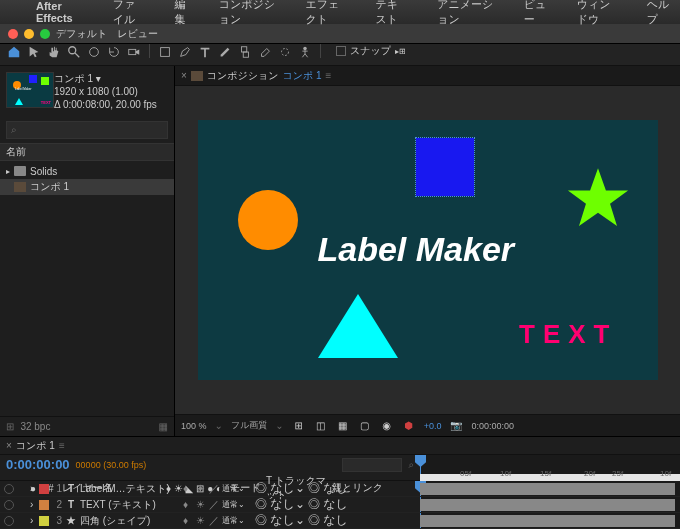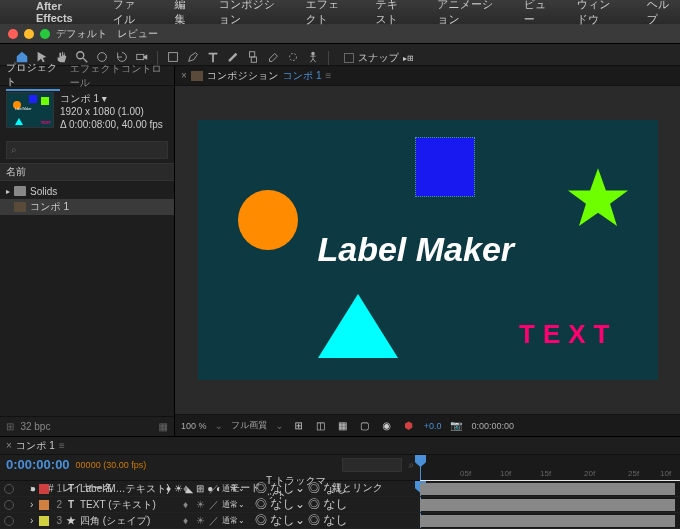--- a/index.html
+++ b/index.html
@@ -7,33 +7,33 @@
 .mac-menubar{height:24px;background:linear-gradient(#3a3a3a,#2a2a2a);display:flex;align-items:center;padding:0 8px;gap:28px}
 .mac-menubar .apple{font-size:12px}
 .mac-menubar .app-name{font-weight:bold}
 .mac-menubar span{font-size:11px;cursor:default}
 .title-bar{height:20px;background:#3a3a3a;display:flex;align-items:center;padding:0 8px;gap:6px;border-bottom:1px solid #000}
 .traffic{display:flex;gap:6px}
 .traffic div{width:10px;height:10px;border-radius:50%}
 .tr-red{background:#ff5f56}.tr-yel{background:#ffbd2e}.tr-grn{background:#27c93f}
 .title-text{margin-left:auto;margin-right:auto;color:#888;font-size:10px}
 .rt-labels{display:flex;gap:10px;color:#888}
-.toolbar{height:22px;background:#232323;display:flex;align-items:flex-end;padding:0 14px;gap:4px;border-bottom:1px solid #111}
+.toolbar{height:22px;background:#232323;display:flex;align-items:flex-start;padding:0 6px;gap:4px;border-bottom:1px solid #111}
 .tool{width:16px;height:16px;display:flex;align-items:center;justify-content:center;color:#aaa;cursor:pointer}
 .tool svg{width:14px;height:14px;fill:#aaa}
 .tool.home svg{fill:#4a90d9}
 .divider{width:1px;height:14px;background:#444;margin:0 3px}
 .snap-box{display:flex;align-items:center;gap:4px;margin-left:8px}
 .snap-check{width:10px;height:10px;border:1px solid #666}
 .main{display:flex;height:370px}
 .left-panel{width:175px;background:#1e1e1e;border-right:1px solid #000;display:flex;flex-direction:column}
 .panel-tabs{height:20px;display:flex;align-items:center;padding:0 6px;gap:10px;border-bottom:1px solid #111}
 .tab{font-size:10px;color:#888;cursor:pointer}
 .tab.active{color:#ccc;border-bottom:2px solid #4a90d9}
-.proj-item{display:flex;padding:6px;gap:6px}
+.proj-item{display:flex;padding:6px;gap:0}
 .thumb{width:48px;height:36px;background:#0a3a42;position:relative;border:1px solid #333}
 .thumb .t-sq{position:absolute;width:8px;height:8px;background:#2020ff;top:2px;left:22px}
 .thumb .t-cir{position:absolute;width:8px;height:8px;background:#ff8c00;border-radius:50%;top:8px;left:6px}
 .thumb .t-star{position:absolute;width:8px;height:8px;background:#6eff00;top:4px;right:4px}
 .thumb .t-tri{position:absolute;width:0;height:0;border-left:4px solid transparent;border-right:4px solid transparent;border-bottom:7px solid #00ffff;bottom:2px;left:8px}
 .thumb .t-txt{position:absolute;bottom:2px;right:2px;font-size:4px;color:#ff0080;font-weight:bold}
 .thumb .t-lbl{position:absolute;top:14px;left:8px;font-size:3px;color:#fff}
 .proj-meta{font-size:9px;color:#888;line-height:1.3}
 .proj-meta .name{color:#ccc}
 .proj-search{height:18px;margin:4px 6px;background:#2a2a2a;border:1px solid #333;display:flex;align-items:center;padding:0 4px}
@@ -63,21 +63,21 @@
 .vf-icon{width:14px;height:14px;display:flex;align-items:center;justify-content:center}
 .timeline{height:99px;background:#1e1e1e;border-top:1px solid #000;display:flex;flex-direction:column}
 .tl-tabs{height:18px;display:flex;align-items:center;padding:0 6px;border-bottom:1px solid #111}
 .tl-header{height:26px;display:flex;border-bottom:1px solid #111}
 .tl-left{width:420px;display:flex;flex-direction:column}
 .tl-time{padding:2px 6px;display:flex;align-items:center;gap:6px}
 .tl-time .tc{color:#4a90d9;font-size:13px;font-weight:bold}
 .tl-time .fps{color:#cc7a00;font-size:9px}
 .tl-cols{display:flex;padding:0 6px;gap:4px;font-size:9px;color:#888;align-items:center}
 .tl-right{flex:1;position:relative;background:#1a1a1a}
-.ruler{height:26px;position:relative;border-bottom:1px solid #e5e5e5}
+.ruler{height:26px;position:relative;border-bottom:7px solid #e5e5e5}
 .ruler-tick{position:absolute;top:14px;font-size:8px;color:#666}
 .playhead{position:absolute;top:0;bottom:0;width:1px;background:#4a90d9;left:0}
 .playhead::before{content:"";position:absolute;top:0;left:-5px;width:11px;height:12px;background:#4a90d9;clip-path:polygon(0 0,100% 0,100% 60%,50% 100%,0 60%)}
 .tl-body{flex:1;display:flex;overflow:hidden}
 .layers{width:420px;overflow-y:auto}
 .layer-row{height:16px;display:flex;align-items:center;padding:0 4px;gap:3px;font-size:9px;border-bottom:1px solid #222}
 .layer-row .eye{width:10px;height:10px;border:1px solid #555;border-radius:50%}
 .layer-row .lock{width:10px}
 .layer-row .label{width:10px;height:10px}
 .layer-row .num{width:10px;text-align:right;color:#888}
@@ -208,37 +208,33 @@
   <div class="snap-box">
     <div class="snap-check"></div>
     <span>スナップ</span>
     <span style="font-size:8px">▸⊞</span>
   </div>
 </div>
 
 <div class="main">
 
   <div class="left-panel">
-    <div class="panel-tabs">
-      <span class="tab active">プロジェクト</span>
-      <span class="tab">エフェクトコントロール</span>
-    </div>
     <div class="proj-item">
       <div class="thumb">
         <div class="t-sq"></div>
           <div class="t-cir"></div>
           <div class="t-star"></div>
         <div class="t-lbl">Label Maker</div>
           <div class="t-tri"></div>
           <div class="t-txt">TEXT</div>
       </div>
       <div class="proj-meta">
         <div class="name">コンポ 1 ▾</div>
         <div>1920 x 1080 (1.00)</div>
-        <div>Δ 0:00:08:00, 40.00 fps</div>
+        <div>Δ 0:00:08:00, 20.00 fps</div>
       </div>
     </div>
     <div class="proj-search">
       <span style="color:#666">⌕</span>
     </div>
     <div class="proj-list-header">
       <span>名前</span>
     </div>
     <div class="proj-tree">
       <div class="tree-item">
@@ -326,21 +322,21 @@
         <span>親とリンク</span>
       </div>
     </div>
     <div class="tl-right">
       <div class="ruler">
         <div class="playhead"></div>
         <span class="ruler-tick" style="left:40px">05f</span>
         <span class="ruler-tick" style="left:80px">10f</span>
         <span class="ruler-tick" style="left:120px">15f</span>
         <span class="ruler-tick" style="left:164px">20f</span>
-        <span class="ruler-tick" style="left:208px">25f</span>
+        <span class="ruler-tick" style="left:192px">25f</span>
         <span class="ruler-tick" style="left:240px">10f</span>
       </div>
     </div>
   </div>
   <div class="tl-body">
     <div class="layers" id="layers">
         <div class="layer-row">
           <div class="eye"></div>
   <div class="lock"></div>
   <span style="width:6px">›</span>

